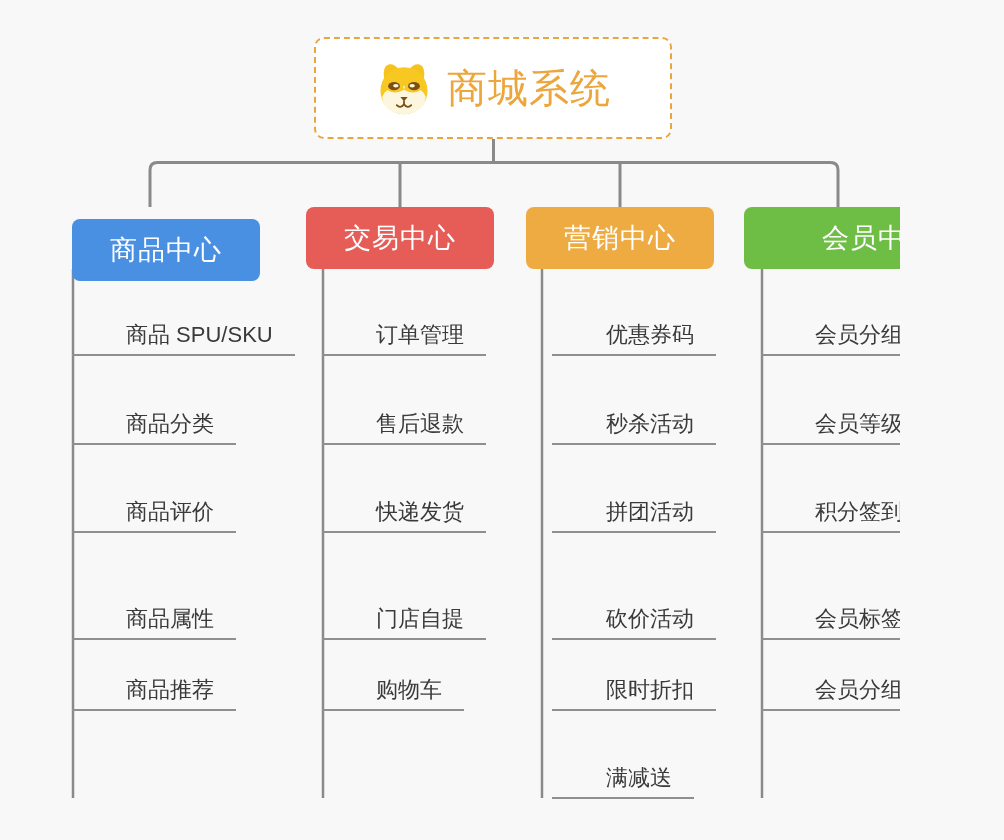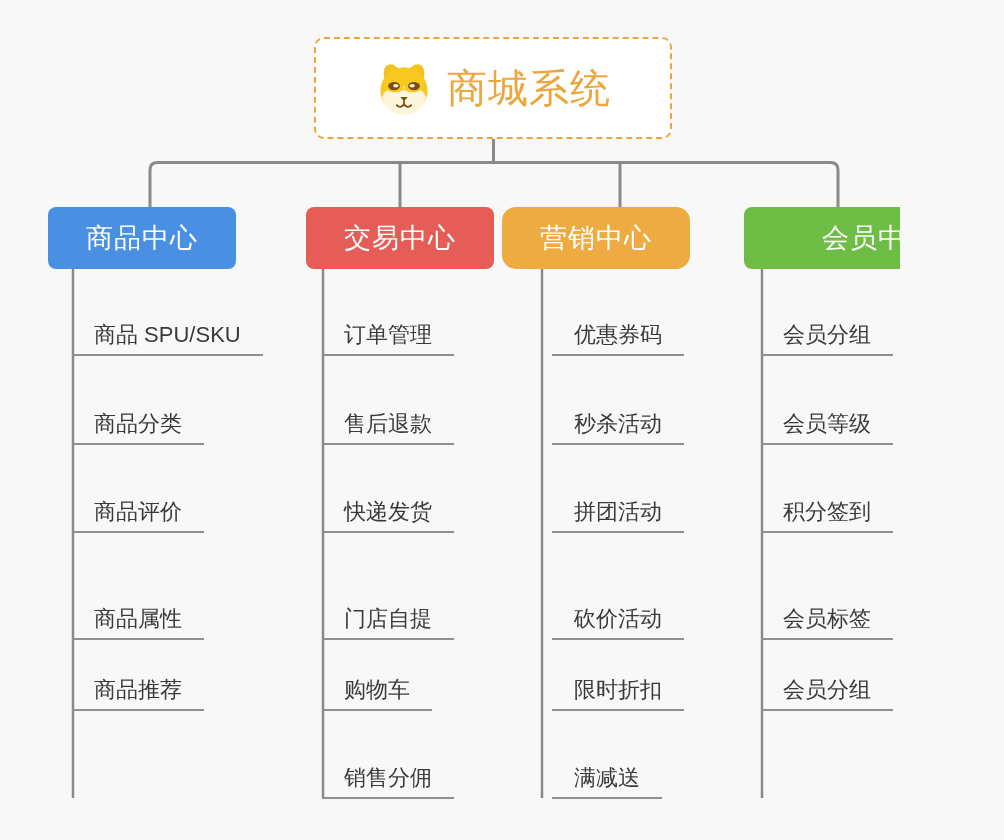--- a/index.html
+++ b/index.html
@@ -13,26 +13,26 @@
     display:flex;align-items:center;justify-content:center;gap:14px;cursor:pointer;
   }
   .root-title{font-size:40px;color:#eca63c;letter-spacing:1px;white-space:nowrap;}
   .root-icon{width:58px;height:58px;flex:0 0 auto;}
 
   .branch{
     position:absolute;top:207px;width:188px;height:62px;border-radius:8px;
     display:flex;align-items:center;justify-content:center;
     color:#ffffff;font-size:27px;letter-spacing:1px;white-space:nowrap;cursor:pointer;
   }
-  .b1{left:48px;}  .b2{left:306px;}  .b3{left:502px;border-radius:14px;}  .b4{left:744px;padding-left:40px;}
+  .b1{left:72px;margin-top:12px;}  .b2{left:306px;}  .b3{left:526px;}  .b4{left:744px;padding-left:40px;}
 
   .leaf{
     position:absolute;height:40px;box-sizing:border-box;
     display:flex;align-items:flex-end;
-    padding:0 22px 4px 22px;border-bottom:2px solid #8f8f8f;
+    padding:0 22px 4px 54px;border-bottom:2px solid #8f8f8f;
     font-size:22px;color:#3a3a3a;white-space:nowrap;cursor:pointer;
   }
   .c1{left:72px;} .c2{left:322px;} .c3{left:541px;margin-left:11px;} .c4{left:761px;}
   .r1{top:316px;} .r2{top:405px;} .r3{top:493px;} .r4{top:600px;} .r5{top:671px;} .r6{top:759px;}
 </style>
 </head>
 <body>
 
 <div class="canvas">
 
@@ -76,21 +76,20 @@
   <div class="leaf c1 r2">商品分类</div>
   <div class="leaf c1 r3">商品评价</div>
   <div class="leaf c1 r4">商品属性</div>
   <div class="leaf c1 r5">商品推荐</div>
 
   <div class="leaf c2 r1">订单管理</div>
   <div class="leaf c2 r2">售后退款</div>
   <div class="leaf c2 r3">快递发货</div>
   <div class="leaf c2 r4">门店自提</div>
   <div class="leaf c2 r5">购物车</div>
-  <div class="leaf c2 r6">销售分佣</div>
 
   <div class="leaf c3 r1">优惠券码</div>
   <div class="leaf c3 r2">秒杀活动</div>
   <div class="leaf c3 r3">拼团活动</div>
   <div class="leaf c3 r4">砍价活动</div>
   <div class="leaf c3 r5">限时折扣</div>
   <div class="leaf c3 r6">满减送</div>
 
   <div class="leaf c4 r1">会员分组</div>
   <div class="leaf c4 r2">会员等级</div>

